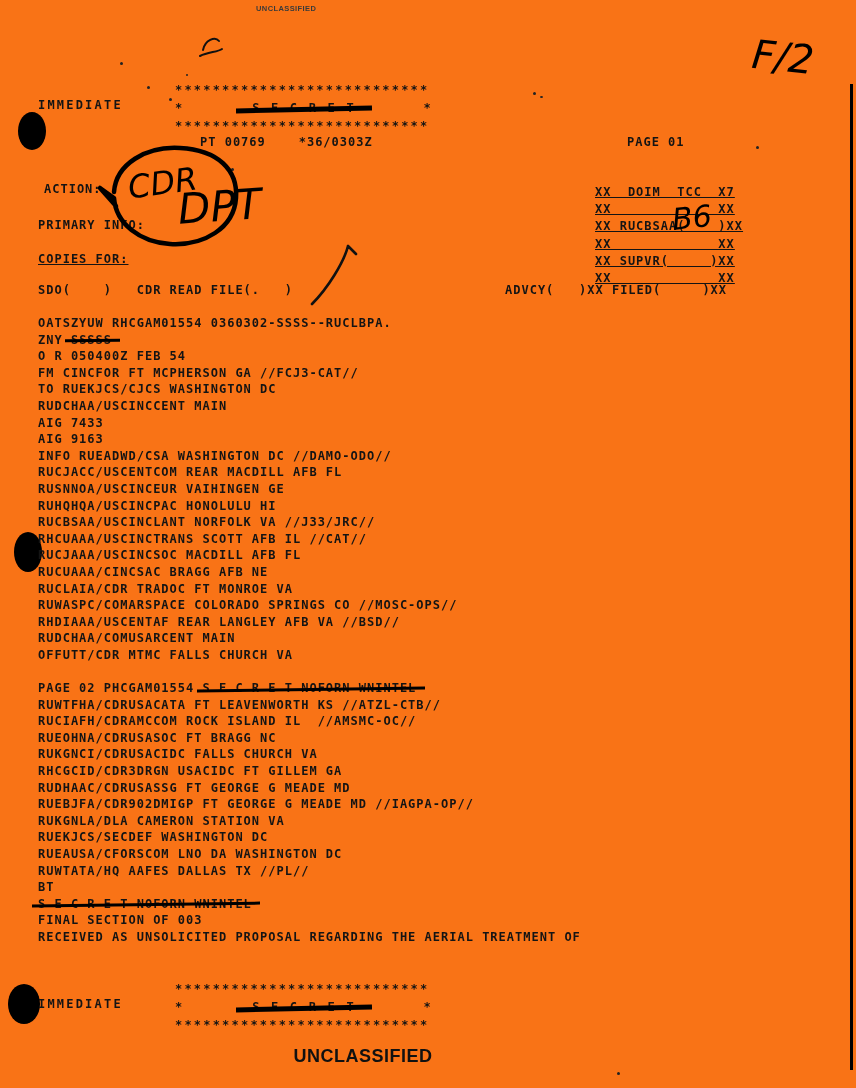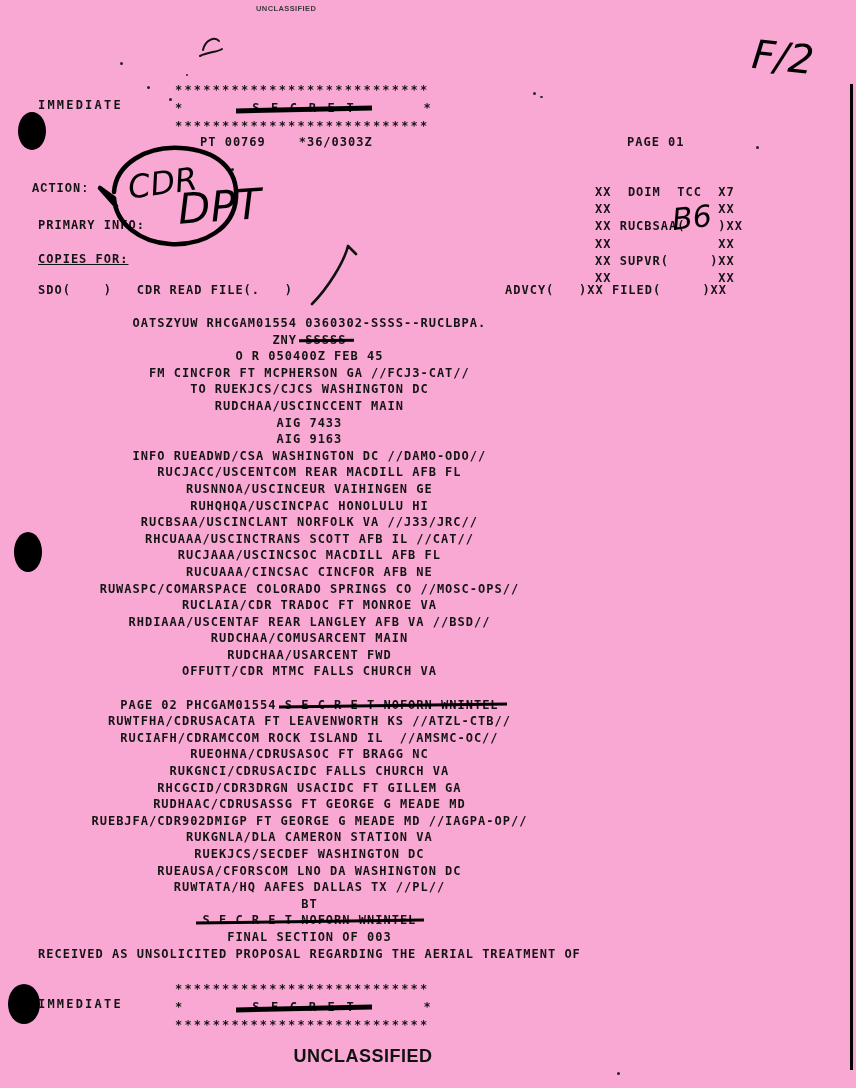--- a/index.html
+++ b/index.html
@@ -1,32 +1,32 @@
 <!DOCTYPE html>
 <html><head>
 <meta charset="utf-8">
 <style>
   html,body{margin:0;padding:0;background:#e8e8e6;}
-  #page{position:relative;width:856px;height:1088px;background:#f9a8d4;overflow:hidden;
+  #page{position:relative;width:856px;height:1088px;background:#f97316;overflow:hidden;
         font-family:"DejaVu Sans Mono","Liberation Mono",monospace;color:#141414;}
   .abs{position:absolute;}
   .mono{font:700 12px "DejaVu Sans Mono",monospace;letter-spacing:1px;white-space:pre;color:#141414;}
   .wide{letter-spacing:2.2px;}
   .stamp-small{font:700 7.5px "Liberation Sans",sans-serif;letter-spacing:.4px;color:#3a3a3a;}
   .stamp-big{font:600 18px "Liberation Sans",sans-serif;letter-spacing:.5px;color:#111;}
   .banner{width:258px;}
   .banner .row{font:700 12px "DejaVu Sans Mono",monospace;letter-spacing:2.2px;white-space:pre;line-height:18px;}
   .banner .mid{display:flex;justify-content:space-between;align-items:center;line-height:18px;}
   .sx{position:relative;display:inline-block;}
   .sx::after{content:"";position:absolute;left:-6px;right:-8px;top:46%;height:3.4px;background:#000;transform:rotate(-.7deg);}
   .sx-heavy{position:relative;display:inline-block;}
   .sx-heavy::after{content:"";position:absolute;left:-16px;right:-16px;top:44%;height:4.5px;background:#000;transform:rotate(-1.2deg);}
-  #message-body{line-height:16.6px;text-align:center;}
+  #message-body{line-height:16.6px;}
   #message-body .line{font:700 12px "DejaVu Sans Mono",monospace;letter-spacing:1px;white-space:pre;min-height:16.6px;}
-  #routing-box div{font:700 12px "DejaVu Sans Mono",monospace;letter-spacing:1px;white-space:pre;line-height:17.2px;}
+  #routing-box div{font:700 12px "DejaVu Sans Mono",monospace;letter-spacing:1px;white-space:pre;line-height:17.2px;text-decoration:underline;}
   .hand{font-family:"DejaVu Sans",sans-serif;font-style:italic;color:#000;white-space:nowrap;}
   .punch{position:absolute;background:#000;border-radius:50%;}
   .speck{position:absolute;background:#222;border-radius:50%;}
 </style>
 </head>
 <body>
 
 <div id="page">
 
   <div class="abs stamp-small" style="left:256px;top:4px;">UNCLASSIFIED</div>
@@ -59,21 +59,21 @@
     <div class="mid">
       <span class="row">*</span>
       <span class="row sx-heavy">S E C R E T</span>
       <span class="row">*</span>
     </div>
     <div class="row">***************************</div>
   </div>
   <div class="abs mono" style="left:200px;top:135px;text-align:center;">PT 00769    *36/0303Z</div>
   <div class="abs mono" style="left:627px;top:135px;">PAGE 01</div>
 
-  <div class="abs mono" style="left:32px;top:182px;font-family:Liberation Mono, monospace;">ACTION:</div>
+  <div class="abs mono" style="left:44px;top:182px;">ACTION:</div>
   <div class="abs mono" style="left:38px;top:218px;">PRIMARY INFO:</div>
   <div class="abs mono" style="left:38px;top:252px;text-decoration:underline;">COPIES FOR:</div>
   <div class="abs mono" style="left:38px;top:283px;">SDO(    )   CDR READ FILE(.   )</div>
   <div class="abs mono" style="left:505px;top:283px;">ADVCY(   )XX FILED(     )XX</div>
 
   <svg class="abs" style="left:96px;top:140px;" width="160" height="115" viewBox="0 0 160 115">
     <path d="M18,52 C20,24 50,6 84,8 C122,10 142,30 140,58 C138,88 108,106 74,104 C44,102 20,84 18,58 L4,48 L20,66" stroke="#000" stroke-width="4.5" fill="none" stroke-linecap="round" stroke-linejoin="round"></path>
   </svg>
   <div class="abs hand" style="left:128px;top:164px;font-size:32px;transform:rotate(-8deg);">CDR</div>
   <div class="abs hand" style="left:178px;top:182px;font-size:42px;transform:rotate(-4deg);">DPT</div>
@@ -88,39 +88,38 @@
       <div>XX RUCBSAA(    )XX</div>
       <div>XX             XX</div>
       <div>XX SUPVR(     )XX</div>
       <div>XX             XX</div>
     </div>
   <div class="abs hand" style="left:672px;top:200px;font-size:30px;transform:rotate(-6deg);">B6</div>
 
   <div id="message-body" class="abs" style="left:38px;top:316px;">
       <div class="line"><span>OATSZYUW RHCGAM01554 0360302-SSSS--RUCLBPA.</span></div>
       <div class="line"><span>ZNY </span><span class="sx">SSSSS</span></div>
-      <div class="line"><span>O R 050400Z FEB 45</span></div>
+      <div class="line"><span>O R 050400Z FEB 54</span></div>
       <div class="line"><span>FM CINCFOR FT MCPHERSON GA //FCJ3-CAT//</span></div>
       <div class="line"><span>TO RUEKJCS/CJCS WASHINGTON DC</span></div>
       <div class="line"><span>RUDCHAA/USCINCCENT MAIN</span></div>
       <div class="line"><span>AIG 7433</span></div>
       <div class="line"><span>AIG 9163</span></div>
       <div class="line"><span>INFO RUEADWD/CSA WASHINGTON DC //DAMO-ODO//</span></div>
       <div class="line"><span>RUCJACC/USCENTCOM REAR MACDILL AFB FL</span></div>
       <div class="line"><span>RUSNNOA/USCINCEUR VAIHINGEN GE</span></div>
       <div class="line"><span>RUHQHQA/USCINCPAC HONOLULU HI</span></div>
       <div class="line"><span>RUCBSAA/USCINCLANT NORFOLK VA //J33/JRC//</span></div>
       <div class="line"><span>RHCUAAA/USCINCTRANS SCOTT AFB IL //CAT//</span></div>
       <div class="line"><span>RUCJAAA/USCINCSOC MACDILL AFB FL</span></div>
-      <div class="line"><span>RUCUAAA/CINCSAC CINCFOR AFB NE</span></div>
+      <div class="line"><span>RUCUAAA/CINCSAC BRAGG AFB NE</span></div>
+      <div class="line"><span>RUCLAIA/CDR TRADOC FT MONROE VA</span></div>
       <div class="line"><span>RUWASPC/COMARSPACE COLORADO SPRINGS CO //MOSC-OPS//</span></div>
-      <div class="line"><span>RUCLAIA/CDR TRADOC FT MONROE VA</span></div>
       <div class="line"><span>RHDIAAA/USCENTAF REAR LANGLEY AFB VA //BSD//</span></div>
       <div class="line"><span>RUDCHAA/COMUSARCENT MAIN</span></div>
-      <div class="line"><span>RUDCHAA/USARCENT FWD</span></div>
       <div class="line"><span>OFFUTT/CDR MTMC FALLS CHURCH VA</span></div>
       <div class="line">&nbsp;</div>
       <div class="line"><span>PAGE 02 PHCGAM01554 </span><span class="sx">S E C R E T NOFORN WNINTEL</span></div>
       <div class="line"><span>RUWTFHA/CDRUSACATA FT LEAVENWORTH KS //ATZL-CTB//</span></div>
       <div class="line"><span>RUCIAFH/CDRAMCCOM ROCK ISLAND IL  //AMSMC-OC//</span></div>
       <div class="line"><span>RUEOHNA/CDRUSASOC FT BRAGG NC</span></div>
       <div class="line"><span>RUKGNCI/CDRUSACIDC FALLS CHURCH VA</span></div>
       <div class="line"><span>RHCGCID/CDR3DRGN USACIDC FT GILLEM GA</span></div>
       <div class="line"><span>RUDHAAC/CDRUSASSG FT GEORGE G MEADE MD</span></div>
       <div class="line"><span>RUEBJFA/CDR902DMIGP FT GEORGE G MEADE MD //IAGPA-OP//</span></div>

